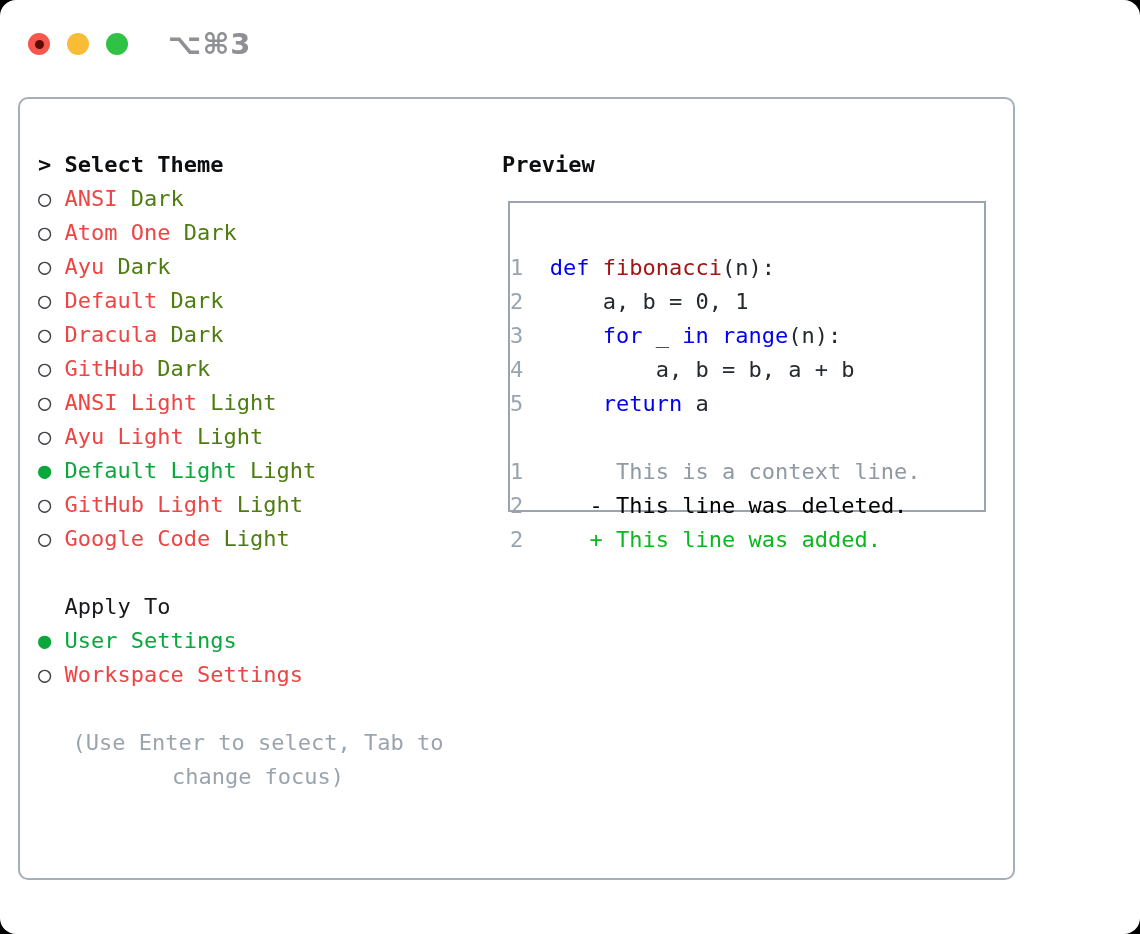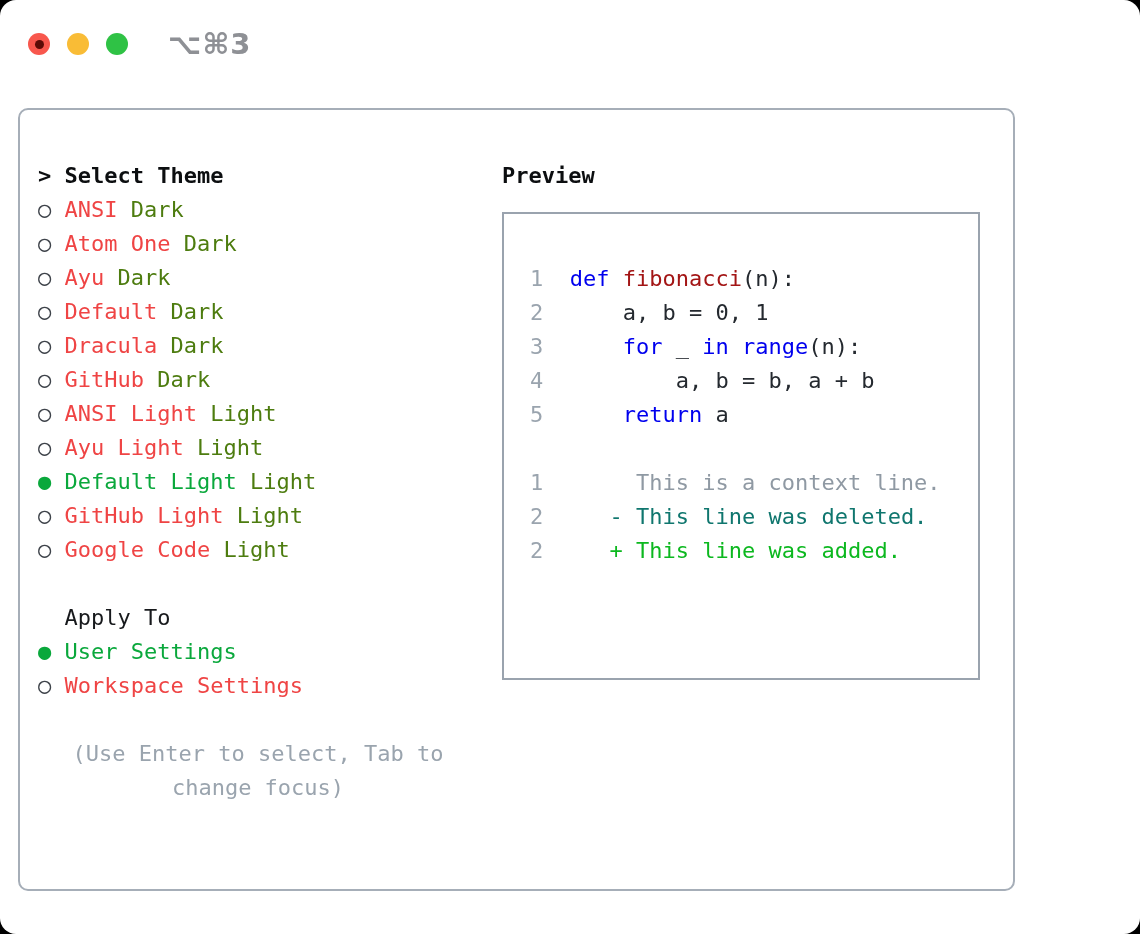--- a/index.html
+++ b/index.html
@@ -14,21 +14,21 @@
   .light.red    { background:#f8574d; }
   .light.yellow { background:#f9bc36; }
   .light.green  { background:#2fc245; }
   .light .dot   { width:9px; height:9px; border-radius:50%; background:#5c0b06; }
   .shortcut {
     margin-left:23px; font-family:"DejaVu Sans","Liberation Sans",sans-serif;
     font-weight:700; font-size:29px; color:#8e9095; letter-spacing:1px;
   }
   
   .panel {
-    position:absolute; left:18px; top:108px; width:997px; height:783px;
+    position:absolute; left:18px; top:97px; width:997px; height:783px;
     border:2px solid #a6aeb8; border-radius:10px; background:#fff;
   }
   .columns { position:absolute; left:18px; top:49px; display:flex; }
   .left-col  { width:440px; font-size:22px; line-height:34px; }
   .right-col { padding-left:24px; font-size:22px; line-height:34px; }
 
   .row { height:34px; white-space:pre; }
   .spacer { height:34px; }
 
   .header-row .caret, .header-row .header-label { font-weight:700; color:#0c0e10; }
@@ -37,30 +37,30 @@
   .marker    { color:#3e434a; }
   .item-name { color:#ef4444; }
   .item-tag  { color:#4d7c0f;margin-top:24px; }
   .selected .marker, .selected .item-name { color:#0aa83c; }
 
   .hint { width:440px; color:#9aa4ae; line-height:34px; margin-top:0;text-align:center; }
 
   
   .preview-header { font-weight:700; color:#0c0e10; }
   .preview-box {
-    width:478px; height:468px; margin-top:19px; 
-    border:2px solid #9aa3ae; padding:48px 0 0 26px; background:#fff;
+    width:478px; height:311px; margin-top:19px; margin-left:6px;
+    border:2px solid #9aa3ae; padding:48px 0 0 0; background:#fff;
   }
   .code-row { height:34px; white-space:pre; }
   .lineno { color:#9aa4ae; }
   .tok-plain    { color:#24292f; }
   .tok-keyword  { color:#0000ee; }
   .tok-function { color:#a31515; }
   .tok-context  { color:#8f99a3; }
-  .tok-deleted  { color:#0f766e; }
+  .tok-deleted  { color:#000000; }
   .tok-added    { color:#0cb81f; }
 </style>
 </head>
 <body>
 
 <div class="window">
 
   <div class="titlebar">
     <div class="light red">
       <span class="dot"></span>

